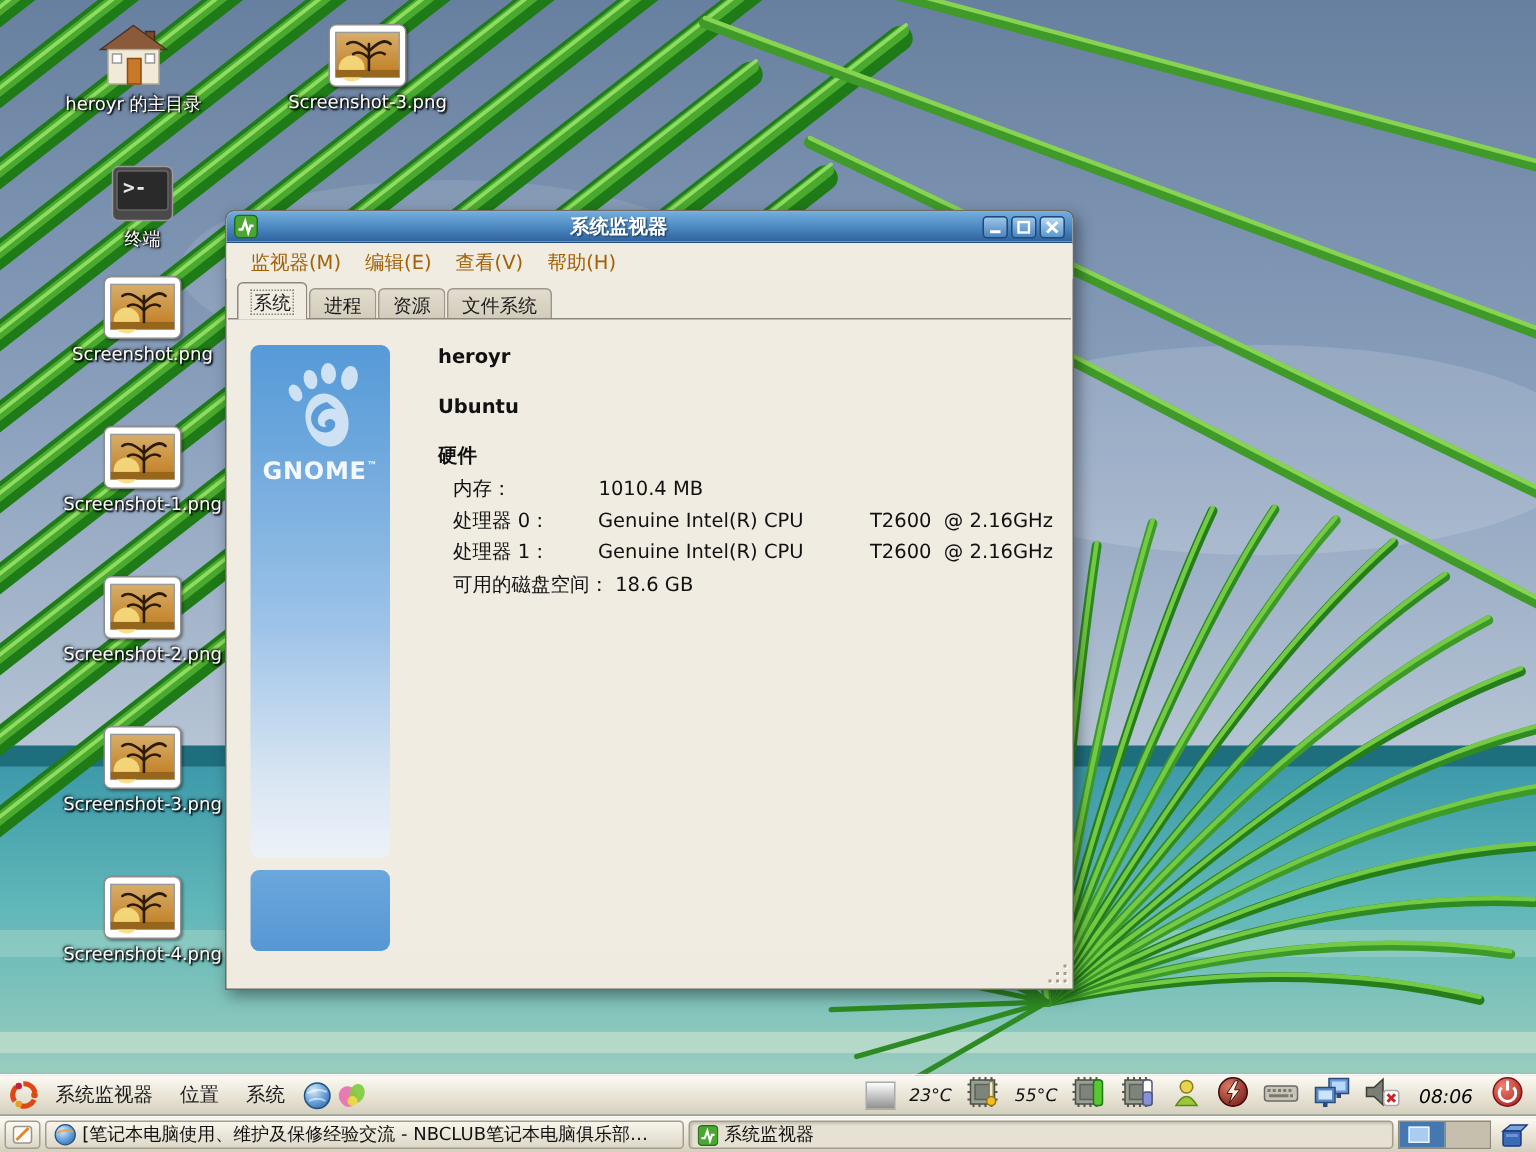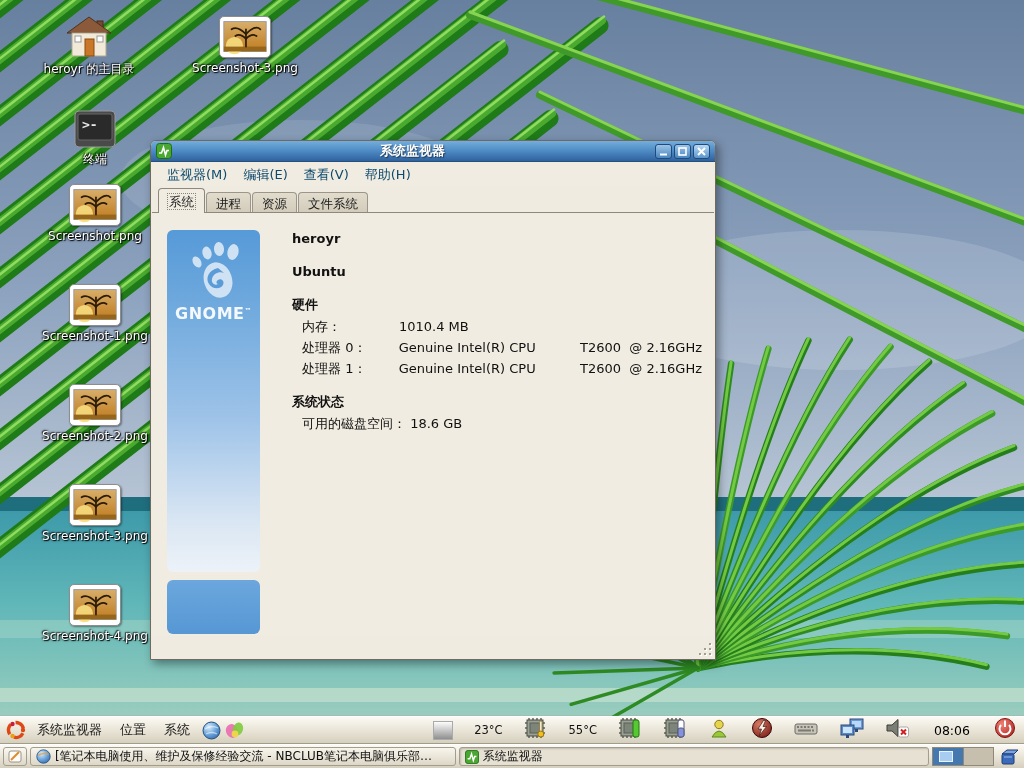--- a/index.html
+++ b/index.html
@@ -20,21 +20,21 @@
     background:#efebe1; border:1px solid #6f6a5f; border-radius:6px 6px 0 0;
     box-shadow:3px 4px 10px rgba(0,0,0,.4); }
   .titlebar { position:absolute; left:0; top:0; right:0; height:21px; border-radius:5px 5px 0 0;
     background:linear-gradient(#74aede,#4a86c0 55%,#30629e); display:flex; align-items:center; padding:0 5px;
     border-bottom:1px solid #24507e; }
   .titlebar .ttl { flex:1; text-align:center; color:#fff; font-weight:bold; font-size:13px;
     text-shadow:1px 1px 1px rgba(0,0,0,.5); }
   .winbtn { width:17px; height:15px; margin-left:2px; border:1px solid #1f4a7a; border-radius:3px;
     background:linear-gradient(#9cc4e8,#4a86c0); display:flex; align-items:center; justify-content:center; }
   .menubar { position:absolute; left:0; top:22px; right:0; height:23px; background:#f1ece1;
-    display:flex; align-items:center; padding-left:8px; font-size:13px; color:#0c4a6e; }
+    display:flex; align-items:center; padding-left:8px; font-size:13px; color:#a16207; }
   .menubar .mi { padding:2px 8px; }
   .tabbar { position:absolute; left:0; top:45px; right:0; height:27px; padding-left:7px;
     display:flex; align-items:flex-end; }
   .tab { font-size:12.5px; color:#1a1a1a; padding:4px 9px 3px; margin-right:1px;
     background:linear-gradient(#e2dccd,#d2cbba); border:1px solid #9b958a; border-bottom:none;
     border-radius:4px 4px 0 0; height:21px; line-height:13px; }
   .tab.active { background:#f1ece1; height:25px; line-height:17px; border-color:#8d877c; position:relative; z-index:2; }
   .tab.active span { outline:1px dotted #8a8478; padding:0 1px; }
   .content { position:absolute; left:1px; top:71px; right:1px; height:424px; background:#f1ece1;
     border-top:1px solid #8d877c; }
@@ -57,21 +57,21 @@
   .grip { position:absolute; right:3px; bottom:3px; width:14px; height:14px; }
   .grip i { position:absolute; width:2px; height:2px; background:#a59d8c; box-shadow:1px 1px 0 #fff; }
 
   
   .panel { position:absolute; left:0; right:0; z-index:3; background:linear-gradient(#fcfaf4,#e6e1d2 60%,#d5cfbe);
     border-top:1px solid #fff; box-shadow:0 -1px 0 #9a948433; display:flex; align-items:center; }
   .menupanel { top:716px; height:28px; border-bottom:1px solid #a49e8e; padding:0 4px; }
   .menupanel .pm { font-size:13px; color:#1a1a1a; padding:4px 9px; }
   .launch { width:24px; height:24px; display:flex; align-items:center; justify-content:center; }
   .spacer { flex:1; }
-  .tray { display:flex; align-items:center; gap:21px; padding-right:4px; }
+  .tray { display:flex; align-items:center; gap:9px; padding-right:4px;font-style:italic; }
   .tray .t { font-size:11.5px; color:#111; white-space:nowrap; }
   .clock { font-size:12.5px; color:#000; padding:0 3px; }
   .greyapplet { width:20px; height:19px; background:linear-gradient(#fdfdfd,#8f8f8f); border:1px solid #aaa; }
 
   .taskbar { top:744px; height:24px; padding:0 3px; gap:3px; }
   .showdesk { width:24px; height:19px; border:1px solid #a39d8d; border-radius:3px;
     background:linear-gradient(#fbf9f2,#ddd7c7); display:flex; align-items:center; justify-content:center; }
   .task { height:19px; border:1px solid #a39d8d; border-radius:3px; background:linear-gradient(#f8f5ec,#ddd7c7);
     display:flex; align-items:center; gap:4px; padding:0 5px; font-size:12px; color:#111;
     overflow:hidden; white-space:nowrap; }
@@ -382,21 +382,20 @@
         <div class="ln hd" style="margin-top:12px;">硬件</div>
         <div class="ln ind" style="margin-top:1px;">
           <span class="c1">内存：</span><span>1010.4 MB</span>
         </div>
         <div class="ln ind">
           <span class="c1">处理器 0：</span><span class="c2">Genuine Intel(R) CPU</span><span>T2600  @ 2.16GHz</span>
         </div>
         <div class="ln ind">
           <span class="c1">处理器 1：</span><span class="c2">Genuine Intel(R) CPU</span><span>T2600  @ 2.16GHz</span>
         </div>
-        <div class="ln hd" style="margin-top:12px;">系统状态</div>
         <div class="ln ind" style="margin-top:1px;">
           <span>可用的磁盘空间： </span><span>18.6 GB</span>
         </div>
       </div>
     </div>
 
     <div class="statusbar">
       <div class="grip">
         <i style="right:0;bottom:0;"></i>
           <i style="right:5px;bottom:0;"></i>

